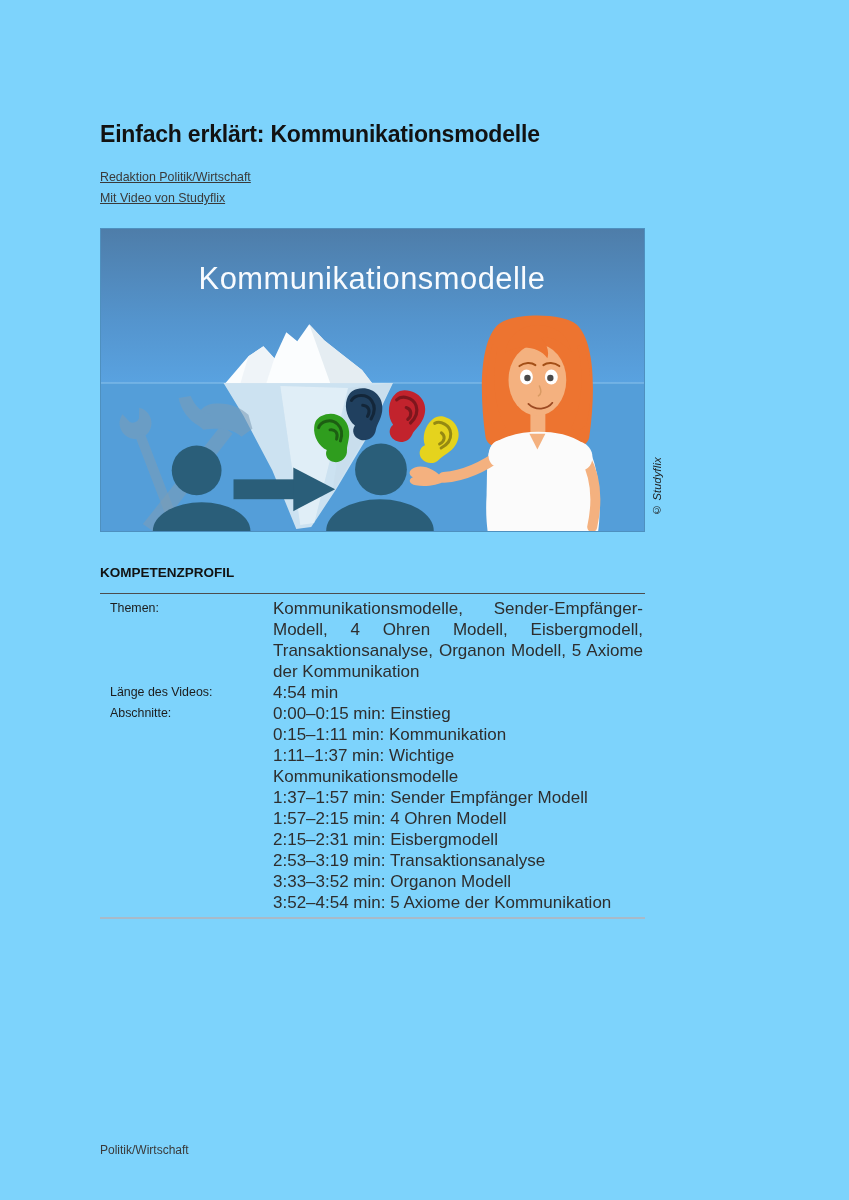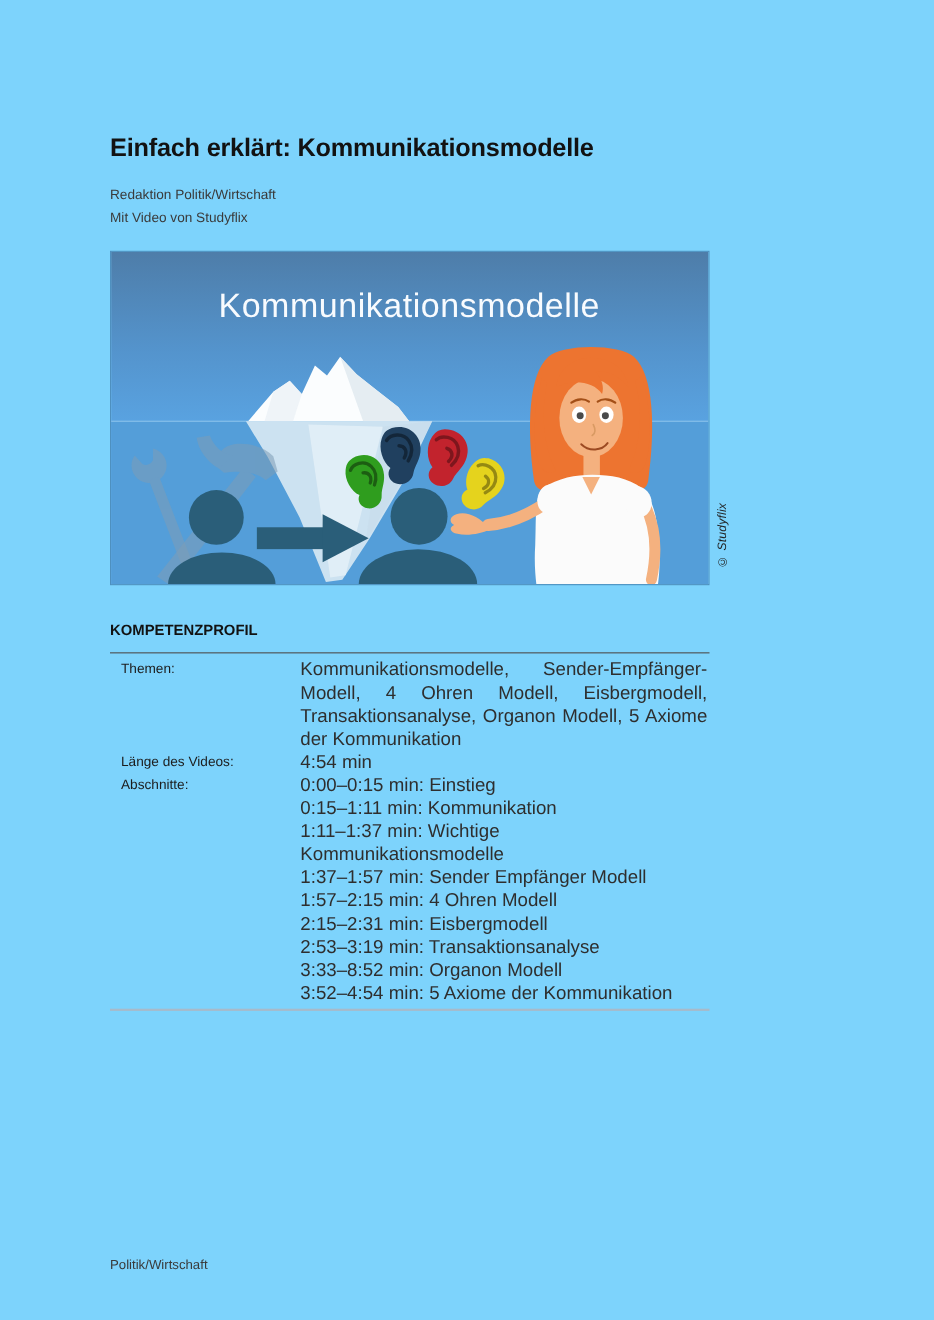--- a/index.html
+++ b/index.html
@@ -4,21 +4,21 @@
 <style>
   html,body { margin:0; padding:0; background:#ffffff; }
   .page {
     position:relative; width:849px; height:1200px; background:#7dd3fc; overflow:hidden;
     font-family:"Liberation Sans", sans-serif; color:#303030;
   }
   .doc-title {
     position:absolute; left:100px; top:121px; margin:0;
     font-size:23px; font-weight:700; color:#121212; letter-spacing:-0.2px;
   }
-  .byline { position:absolute; left:100px; font-size:12.4px; color:#3a3a3a; }
+  .byline { position:absolute; left:100px; font-size:12.4px; color:#3a3a3a;text-decoration:underline; }
   .byline-1 { top:170px; }
   .byline-2 { top:191px; }
   .figure {
     position:absolute; left:100px; top:228px; width:545px; height:304px;
     border:1px solid rgba(47,100,150,0.6); box-sizing:border-box;
   }
   .figure svg { position:absolute; left:0; top:0; width:100%; height:100%; display:block; }
   .thumb-title-text {
     font-family:"Liberation Sans", sans-serif; font-size:31px; font-weight:400;
     letter-spacing:0.5px;
@@ -177,21 +177,21 @@
     <div class="profil-row">
       <div class="profil-label">Abschnitte:</div>
       <div class="profil-value">
         <div>0:00–0:15 min: Einstieg</div>
         <div>0:15–1:11 min: Kommunikation</div>
         <div>1:11–1:37 min: Wichtige Kommunikationsmodelle</div>
         <div>1:37–1:57 min: Sender Empfänger Modell</div>
         <div>1:57–2:15 min: 4 Ohren Modell</div>
         <div>2:15–2:31 min: Eisbergmodell</div>
         <div>2:53–3:19 min: Transaktionsanalyse</div>
-        <div>3:33–8:52 min: Organon Modell</div>
+        <div>3:33–3:52 min: Organon Modell</div>
         <div>3:52–4:54 min: 5 Axiome der Kommunikation</div>
       </div>
     </div>
   </div>
 
   <div class="footer">Politik/Wirtschaft</div>
 
 </div>
 
 </body></html>

